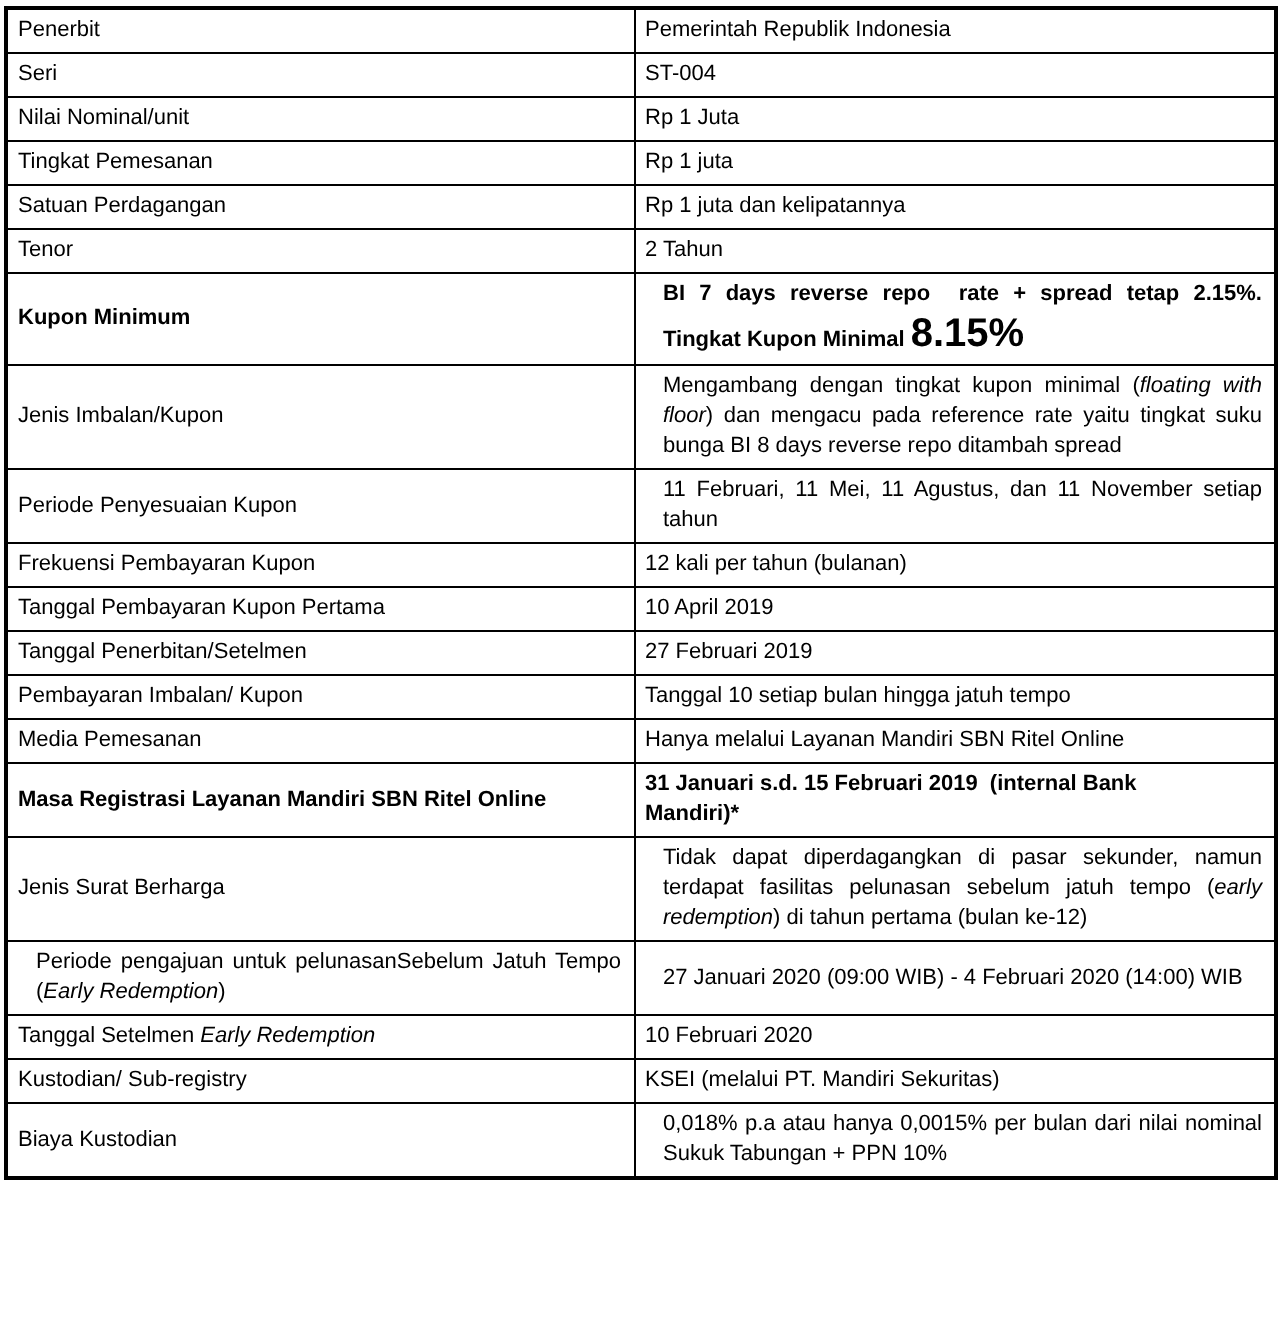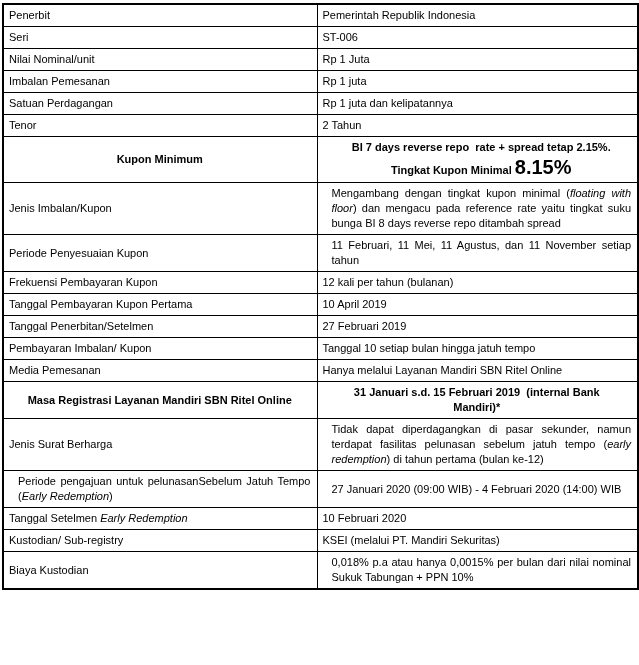--- a/index.html
+++ b/index.html
@@ -25,21 +25,21 @@
   col.col-value { width: 321px; }
   td {
     border: 1px solid #000000;
     padding: 3px 6px 3px 5px;
     font-size: 11px;
     line-height: 15px;
     height: 15px;
     vertical-align: middle;
     word-wrap: break-word;
   }
-  tr.bold td { font-weight: bold; text-align: center; }
+  tr.bold td { font-weight: bold; }
   td.justify { text-align: justify; padding-left: 14px; }
   .italic { font-style: italic; }
   .big {
     font-size: 20px;
     line-height: 24px;
     font-weight: bold;
   }
 </style>
 </head>
 <body>
@@ -50,28 +50,28 @@
       <col class="col-label">
       <col class="col-value">
     </colgroup>
     <tbody>
         <tr>
     <td><span>Penerbit</span></td>
     <td><span>Pemerintah Republik Indonesia</span></td>
   </tr>
         <tr>
     <td><span>Seri</span></td>
-    <td><span>ST-006</span></td>
+    <td><span>ST-004</span></td>
   </tr>
         <tr>
     <td><span>Nilai Nominal/unit</span></td>
     <td><span>Rp 1 Juta</span></td>
   </tr>
         <tr>
-    <td><span>Imbalan Pemesanan</span></td>
+    <td><span>Tingkat Pemesanan</span></td>
     <td><span>Rp 1 juta</span></td>
   </tr>
         <tr>
     <td><span>Satuan Perdagangan</span></td>
     <td><span>Rp 1 juta dan kelipatannya</span></td>
   </tr>
         <tr>
     <td><span>Tenor</span></td>
     <td><span>2 Tahun</span></td>
   </tr>

